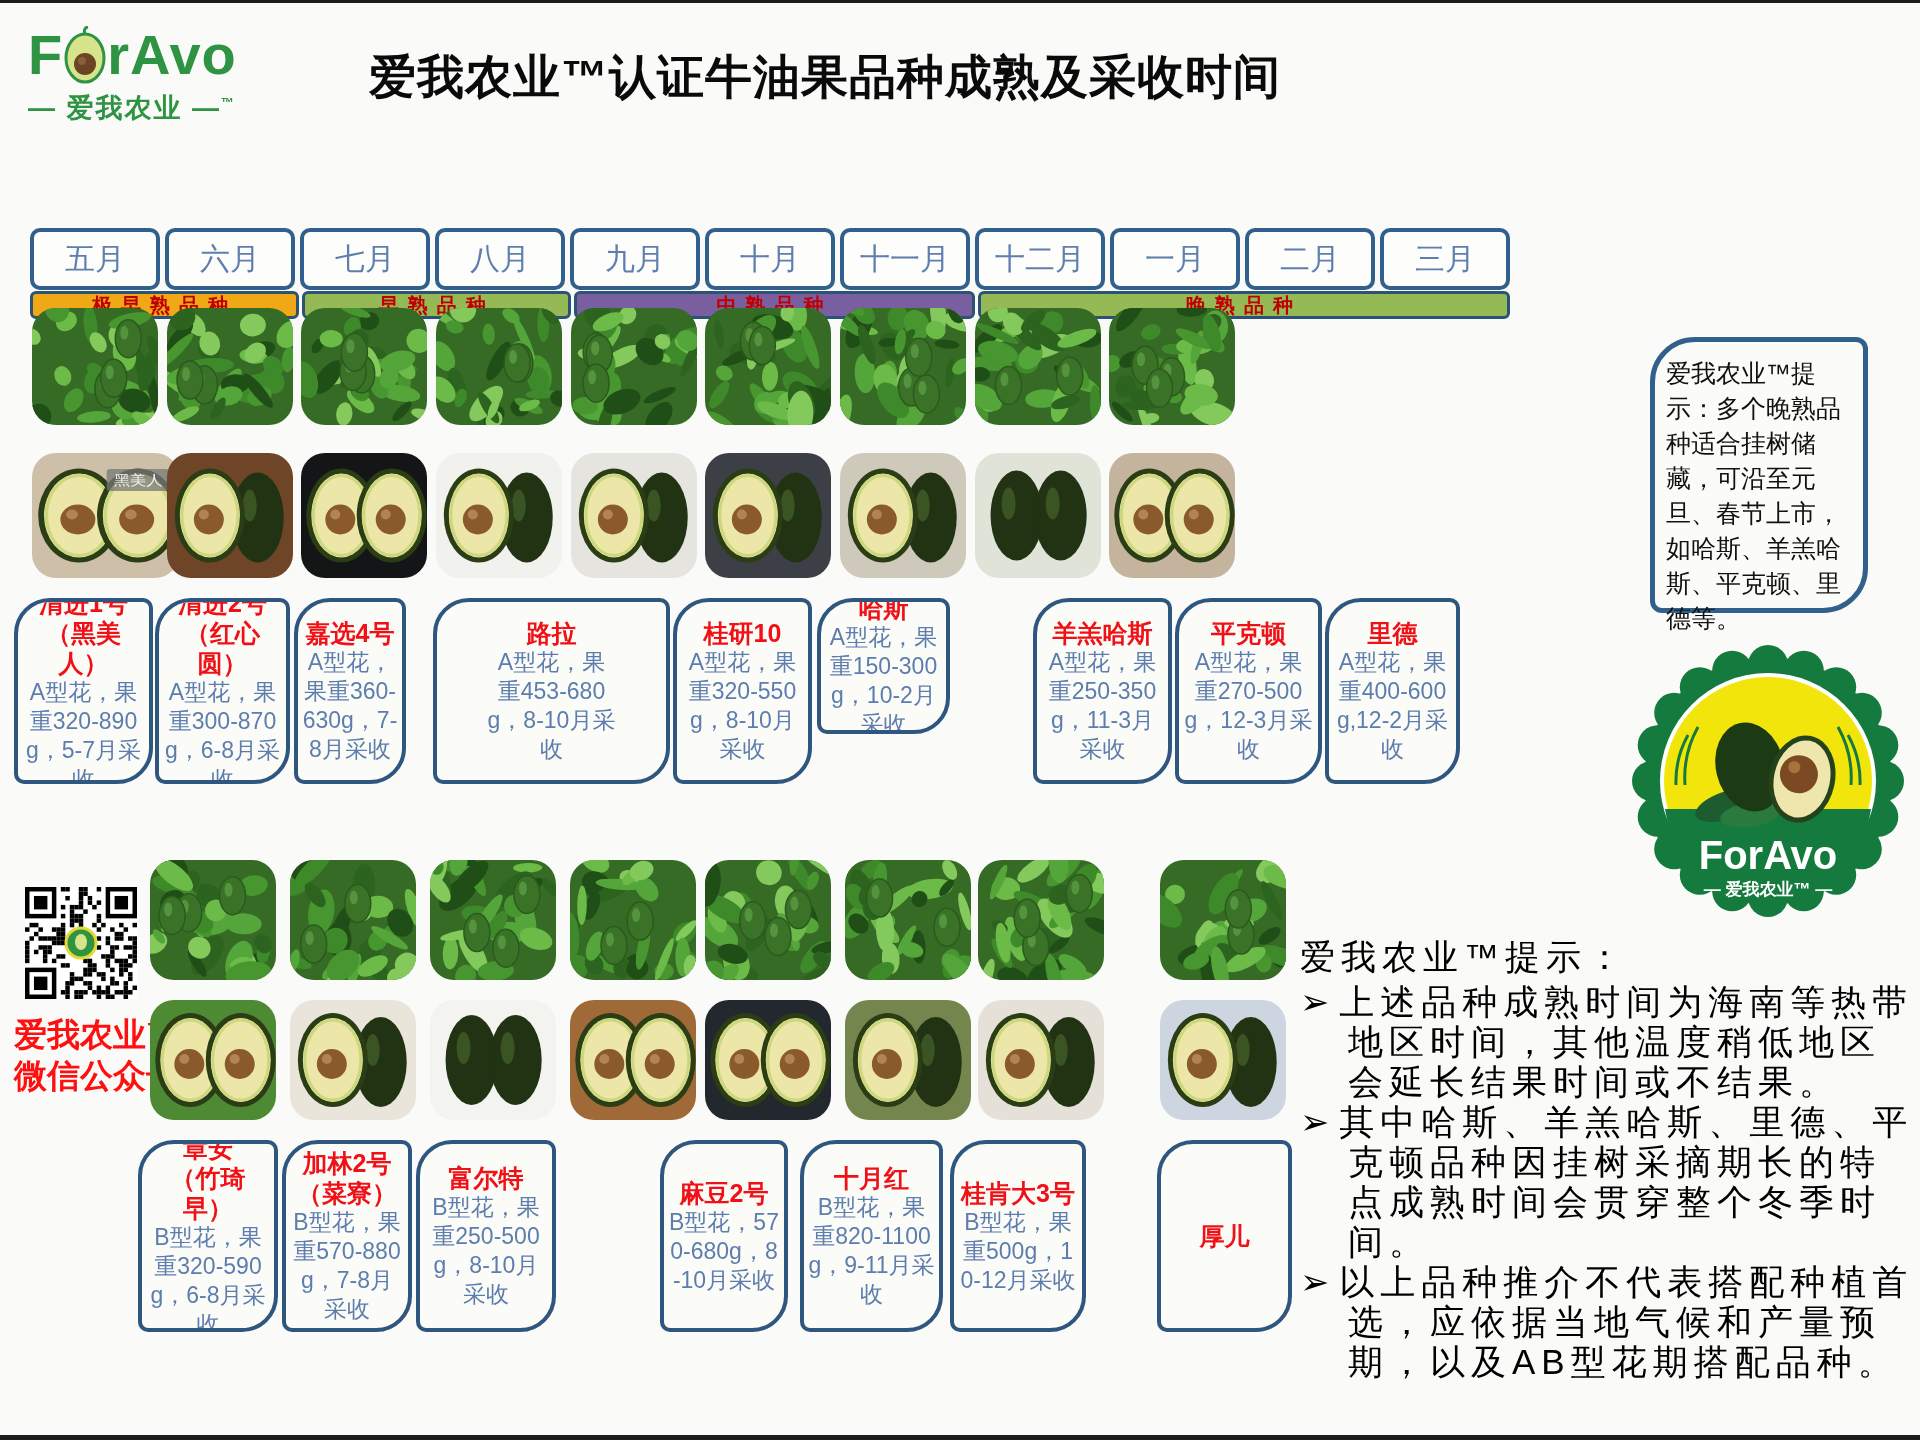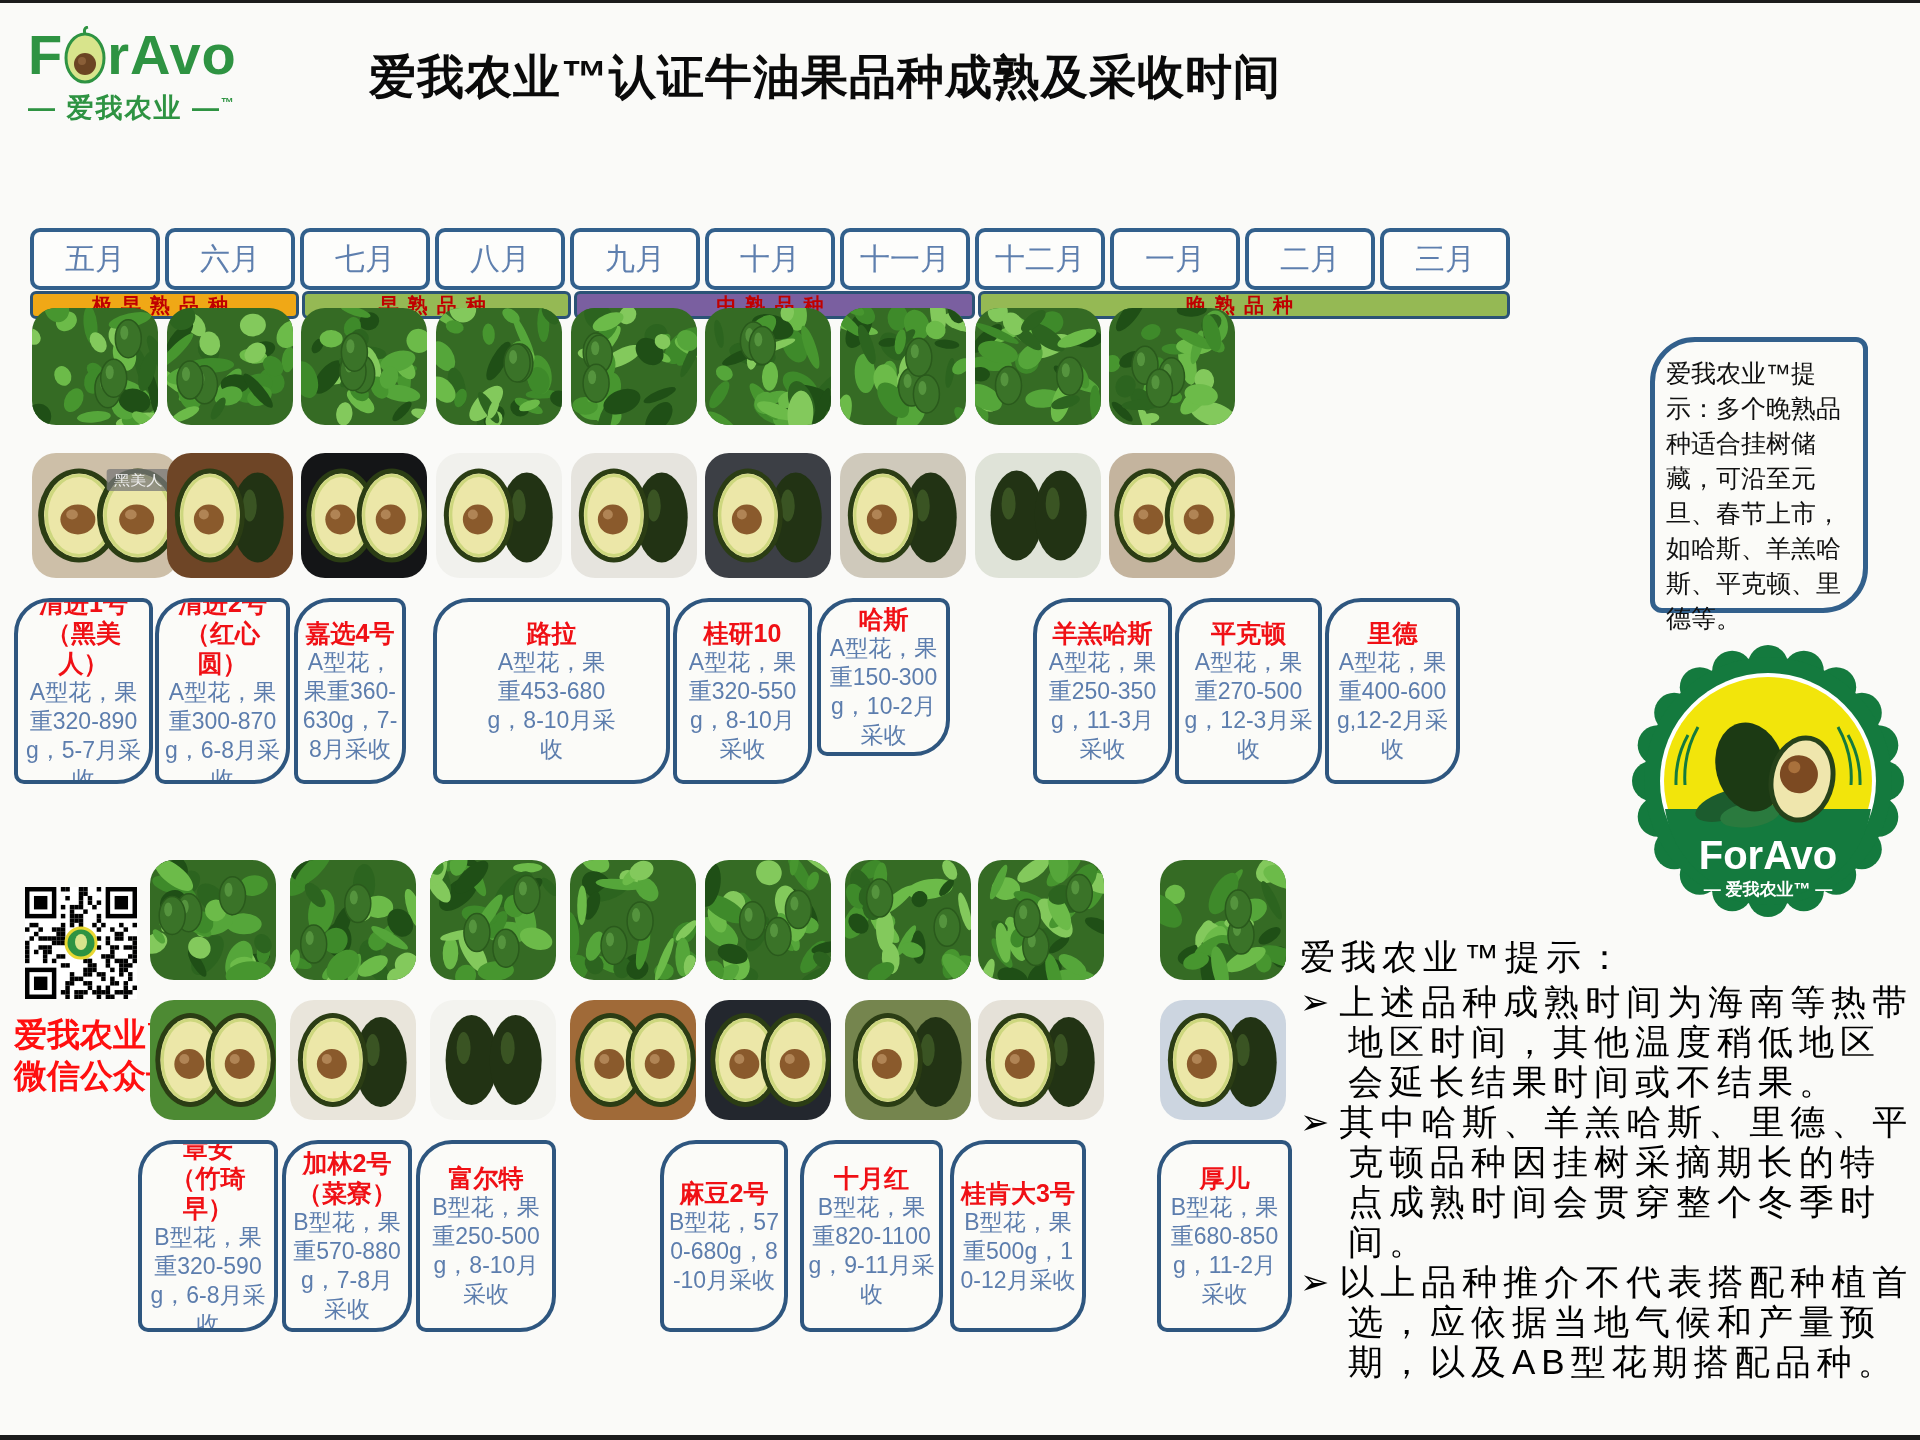--- a/index.html
+++ b/index.html
@@ -1214,21 +1214,21 @@
       <div class="vdesc">A型花，果重360-630g，7-8月采收</div>
     </div>
     <div class="vcard" style="left: 433px; top: 598px; width: 237px; height: 186px;">
       <div class="vname">路拉</div>
       <div class="vdesc">A型花，果重453-680g，8-10月采收</div>
     </div>
     <div class="vcard" style="left: 673px; top: 598px; width: 139px; height: 186px;">
       <div class="vname">桂研10</div>
       <div class="vdesc">A型花，果重320-550g，8-10月采收</div>
     </div>
-    <div class="vcard" style="left: 817px; top: 598px; width: 133px; height: 158px;">
+    <div class="vcard" style="left: 817px; top: 598px; width: 133px; height: 136px;">
       <div class="vname">哈斯</div>
       <div class="vdesc">A型花，果重150-300g，10-2月采收</div>
     </div>
     <div class="vcard" style="left: 1033px; top: 598px; width: 139px; height: 186px;">
       <div class="vname">羊羔哈斯</div>
       <div class="vdesc">A型花，果重250-350g，11-3月采收</div>
     </div>
     <div class="vcard" style="left: 1175px; top: 598px; width: 147px; height: 186px;">
       <div class="vname">平克顿</div>
       <div class="vdesc">A型花，果重270-500g，12-3月采收</div>
@@ -1258,15 +1258,14 @@
     <div class="vcard" style="left: 800px; top: 1140px; width: 143px; height: 192px;">
       <div class="vname">十月红</div>
       <div class="vdesc">B型花，果重820-1100g，9-11月采收</div>
     </div>
     <div class="vcard" style="left: 950px; top: 1140px; width: 136px; height: 192px;">
       <div class="vname">桂肯大3号</div>
       <div class="vdesc">B型花，果重500g，10-12月采收</div>
     </div>
     <div class="vcard" style="left: 1157px; top: 1140px; width: 135px; height: 192px;">
       <div class="vname">厚儿</div>
-      <div class="vdesc">B型花，果重680-850g，11-2月采收</div>
     </div>
   </div>
 
 </body></html>

